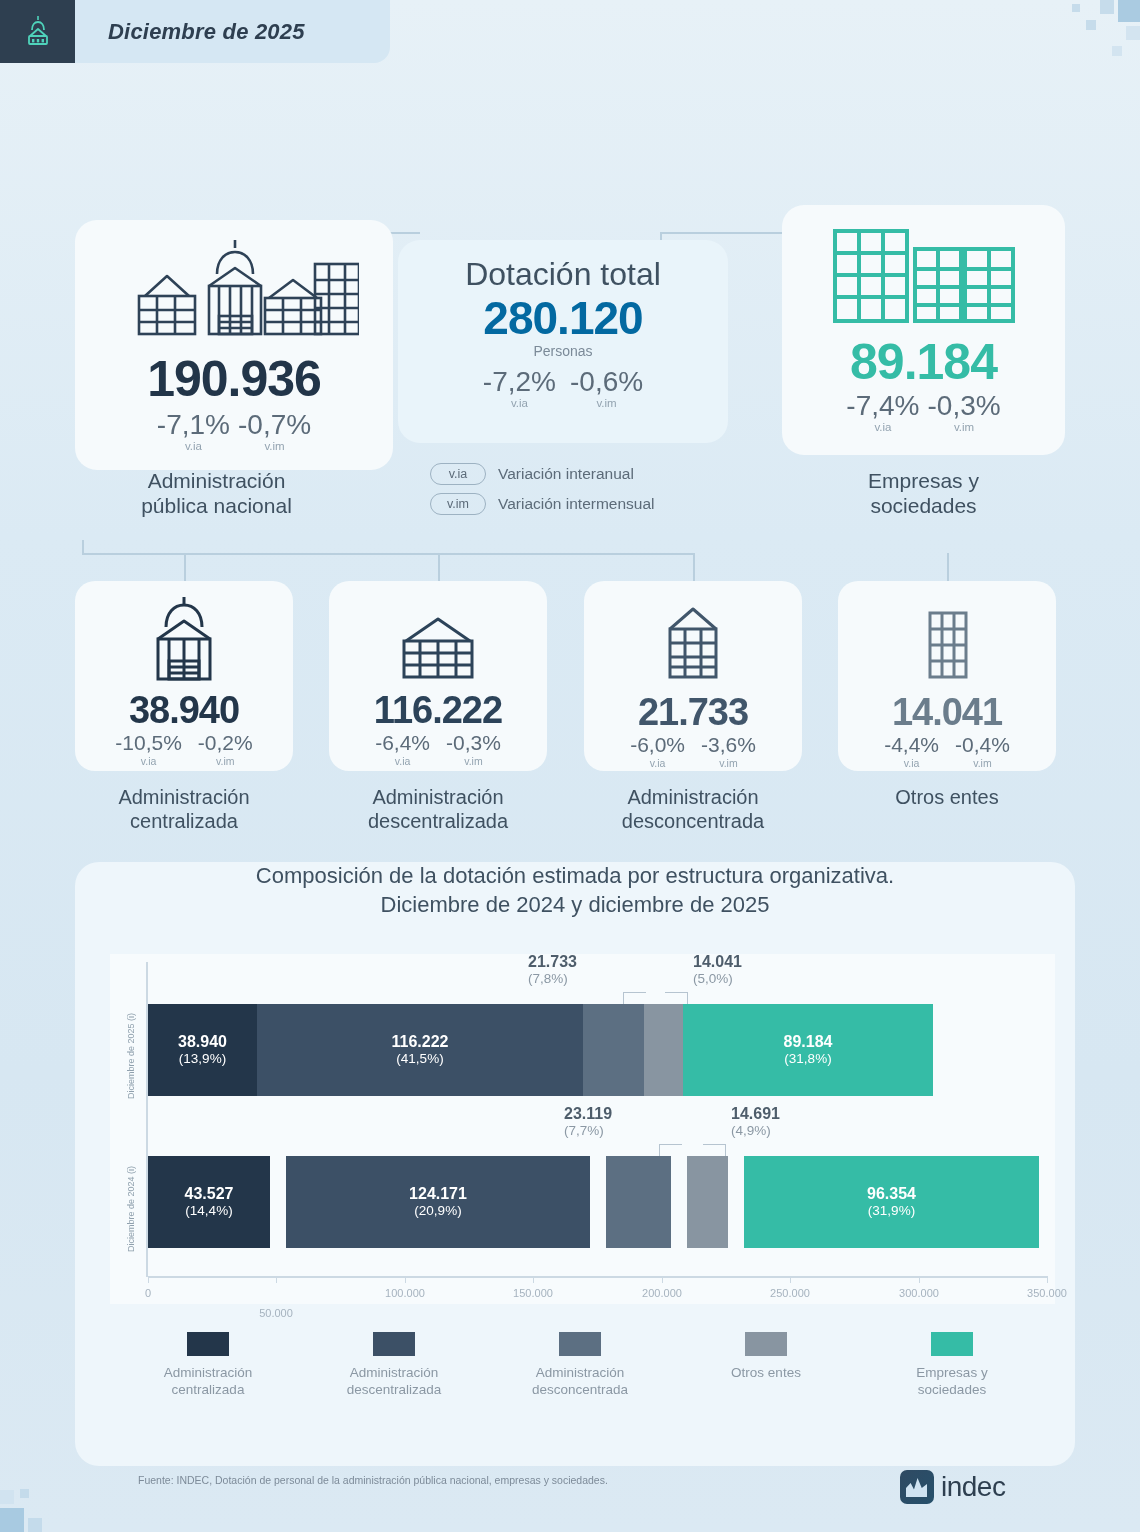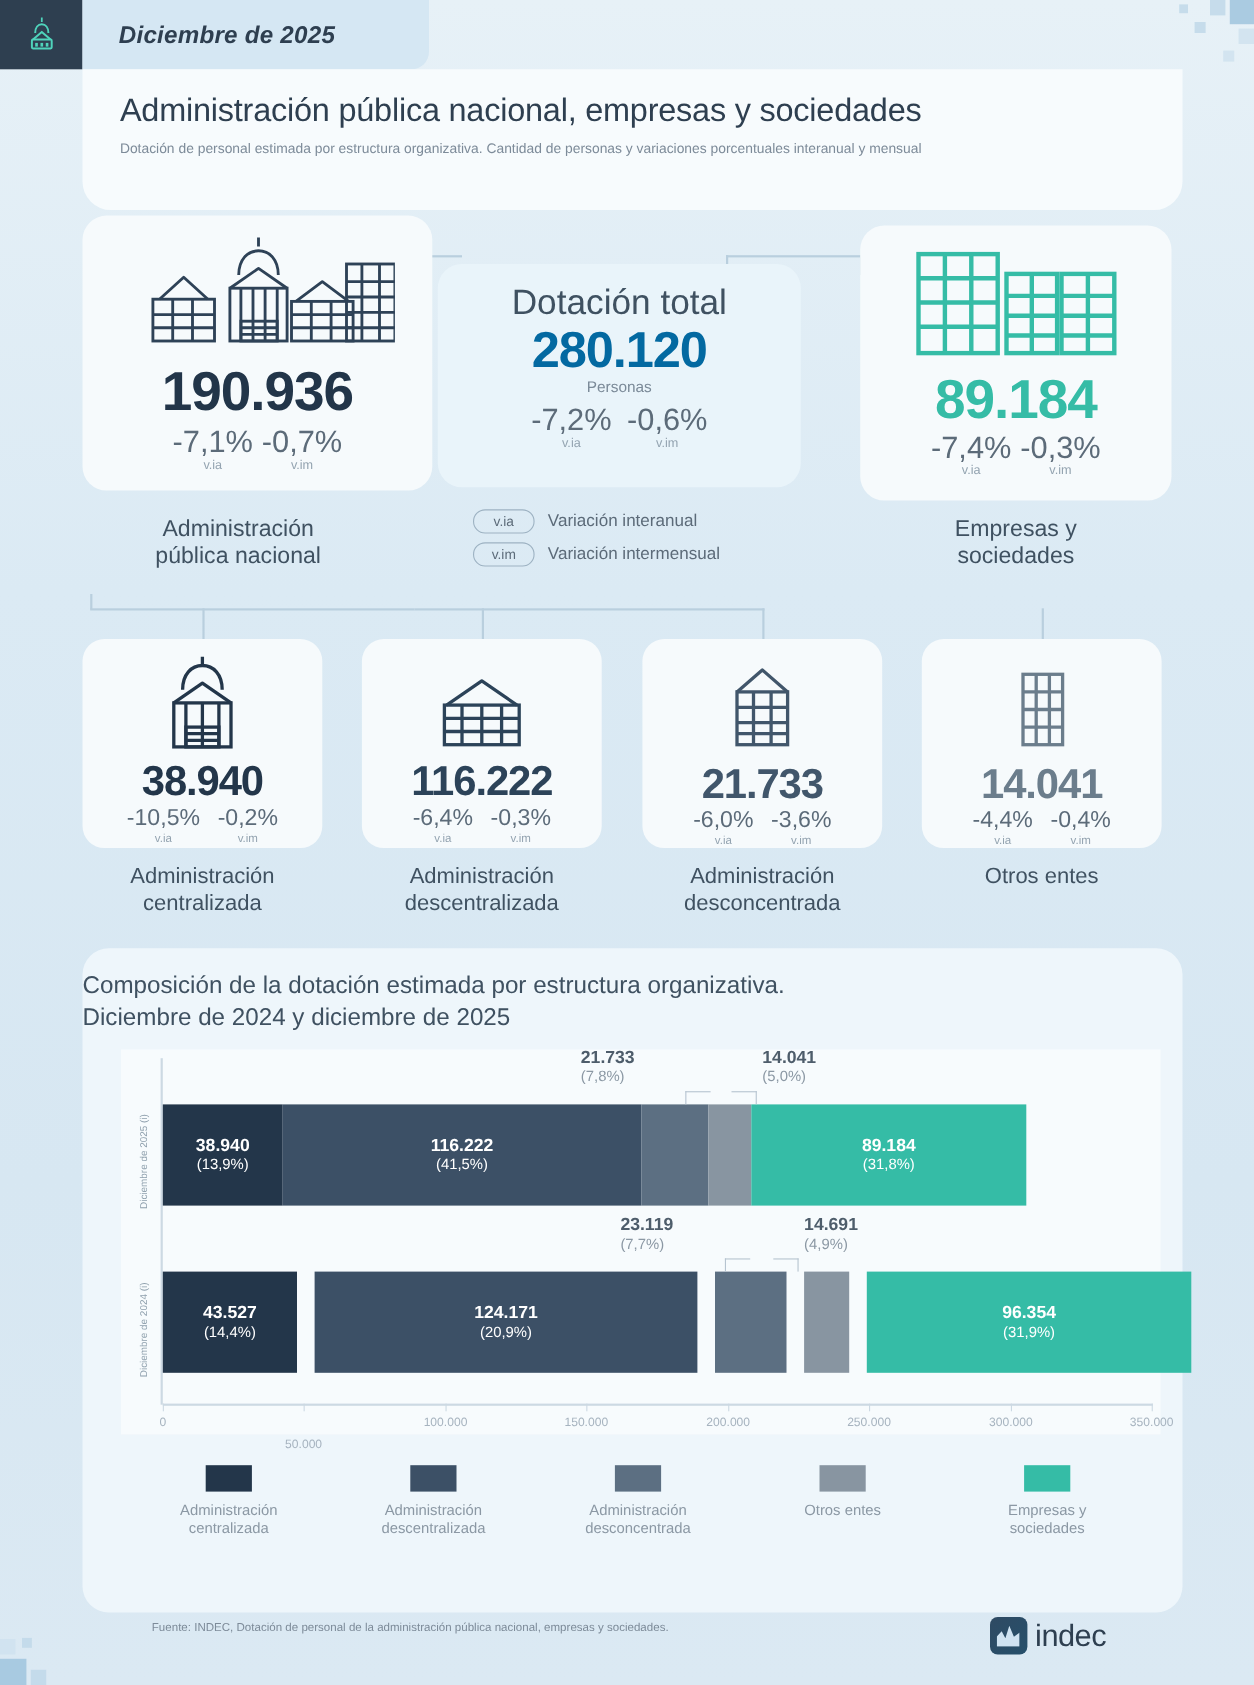--- a/index.html
+++ b/index.html
@@ -68,21 +68,21 @@
     font-size: 21px; color: #3f5161; line-height: 1.2;
     font-weight: 400;
   }
   .bignum { font-weight: 700; letter-spacing: -1px; line-height: 1; }
   .varrow { display: flex; gap: 8px; align-items: flex-start; justify-content: center; }
   .varbox { display: flex; flex-direction: column; align-items: center; }
   .varpct { font-size: 28px; color: #5c6b79; line-height: 1.05; font-weight: 400; }
   .varlbl { font-size: 11.5px; color: #93a3b0; margin-top: 1px; }
 
   
-  #card-apn { left: 75px; top: 196px; width: 318px; height: 250px; }
+  #card-apn { left: 75px; top: 220px; width: 318px; height: 250px; }
   #card-apn .bignum { font-size: 50px; color: #223549; margin-top: 4px; }
   #card-apn .varrow { margin-top: 6px; }
 
   
   #card-total { left: 398px; top: 240px; width: 330px; height: 203px; }
   #card-total .tot-title { font-size: 32px; color: #3f5161; margin-top: 16px; }
   #card-total .bignum { font-size: 46px; color: #0369a1; margin-top: 2px; }
   #card-total .personas { font-size: 14px; color: #7b8a98; margin-top: 2px; }
   #card-total .varrow { margin-top: 8px; gap: 14px; }
 
@@ -115,21 +115,21 @@
     position: absolute; text-align: center; width: 250px;
     font-size: 20px; color: #3f5161; line-height: 1.22;
   }
 
   
   #chart-panel {
     position: absolute; left: 75px; top: 862px; width: 1000px; height: 604px;
     background: #eef6fb; border-radius: 24px;
   }
   #chart-title {
-    text-align: left; padding-top: 20px;
+    text-align: center; 
     font-size: 22px; color: #3f5161; line-height: 1.3;
   }
   #plot { position: absolute; left: 35px; top: 92px; width: 945px; height: 350px;
           background: #f7fbfd; }
   .yaxis-line { position: absolute; left: 36px; top: 8px; width: 1.5px; height: 315px; background: #ccd9e3; }
   .ylabel {
     position: absolute; font-size: 9px; color: #8fa0ad;
     transform: rotate(-90deg); transform-origin: left top; white-space: nowrap;
   }
   .bar-row { position: absolute; left: 38px; height: 92px; display: flex; }
@@ -187,24 +187,20 @@
       <path d="M14 18 c0-5 2.6-8 6-8 s6 3 6 8" stroke="#4fd3bb" stroke-width="1.8" fill="none"></path>
       <path d="M12 24 l8-7 8 7" stroke="#4fd3bb" stroke-width="1.8" fill="none" stroke-linejoin="round"></path>
       <rect x="11" y="24" width="18" height="8" rx="1" stroke="#4fd3bb" stroke-width="1.8" fill="none"></rect>
       <rect x="14" y="27" width="2.4" height="3.4" fill="#4fd3bb"></rect>
       <rect x="18.8" y="27" width="2.4" height="3.4" fill="#4fd3bb"></rect>
       <rect x="23.6" y="27" width="2.4" height="3.4" fill="#4fd3bb"></rect>
     </svg>
   </div>
   <div class="hdr-date">
     <span>Diciembre de 2025</span>
-  </div>
-  <div class="title-card">
-    <h1>Administración pública nacional, empresas y sociedades</h1>
-    <p>Dotación de personal estimada por estructura organizativa. Cantidad de personas y variaciones porcentuales interanual y mensual</p>
   </div>
 
   <div class="conn" style="left:358px;top:232px;width:1.6px;height:20px;"></div>
   <div class="conn" style="left:358px;top:232px;width:62px;height:1.6px;"></div>
   <div class="conn" style="left:660px;top:232px;width:122px;height:1.6px;"></div>
   <div class="conn" style="left:660px;top:232px;width:1.6px;height:20px;"></div>
   <div class="conn" style="left:782px;top:232px;width:1.6px;height:18px;"></div>
 
   <div class="card" id="card-apn">
     <div style="margin-top:16px;">
@@ -447,21 +443,21 @@
       <div class="callout" style="left:583px;top:-2px;">
         <div class="v">14.041</div>
         <div class="p">(5,0%)</div>
       </div>
 
       <div class="bar-row" style="top:202px;gap:16px;">
         <div class="seg" style="width:122px;background:#23364a;">
           <div class="v">43.527</div>
           <div class="p">(14,4%)</div>
         </div>
-        <div class="seg" style="width:348px;background:#3c5066;">
+        <div class="seg" style="width:304px;background:#3c5066;">
           <div class="v">124.171</div>
           <div class="p">(20,9%)</div>
         </div>
         <div class="seg" style="width:65px;background:#5c6f82;"></div>
         <div class="seg" style="width:41px;background:#8895a1;"></div>
         <div class="seg" style="width:295px;background:#35bca6;">
           <div class="v">96.354</div>
           <div class="p">(31,9%)</div>
         </div>
       </div>

